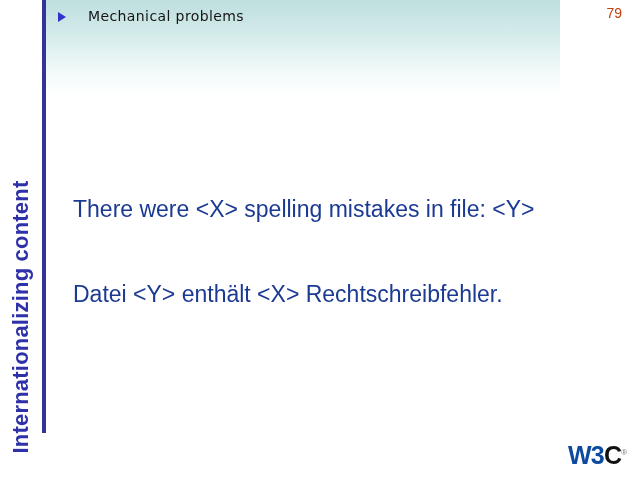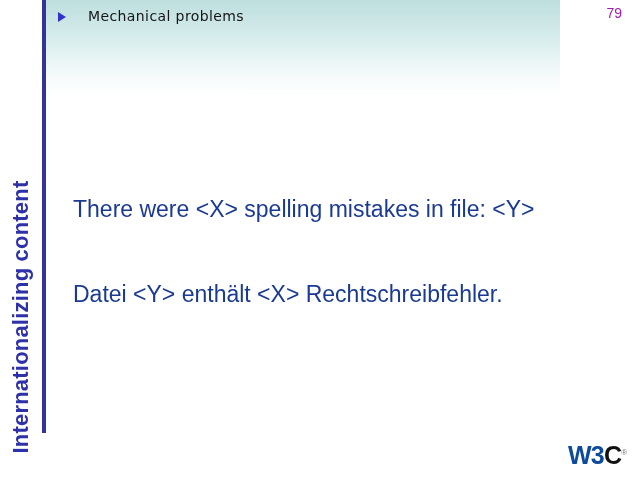--- a/index.html
+++ b/index.html
@@ -87,21 +87,21 @@
     font-family: "DejaVu Sans", sans-serif;
     letter-spacing: 0.4px;
     white-space: nowrap;
   }
 
   
   #slide-number {
     position: absolute;
     right: 18px;
     top: 5px;
-    color: #a21caf;
+    color: #c2410c;
     font-size: 14px;
     font-family: "Liberation Sans", sans-serif;
   }
 
   
   .body-line {
     position: absolute;
     left: 73px;
     color: #1b3a92;
     font-size: 23px;

